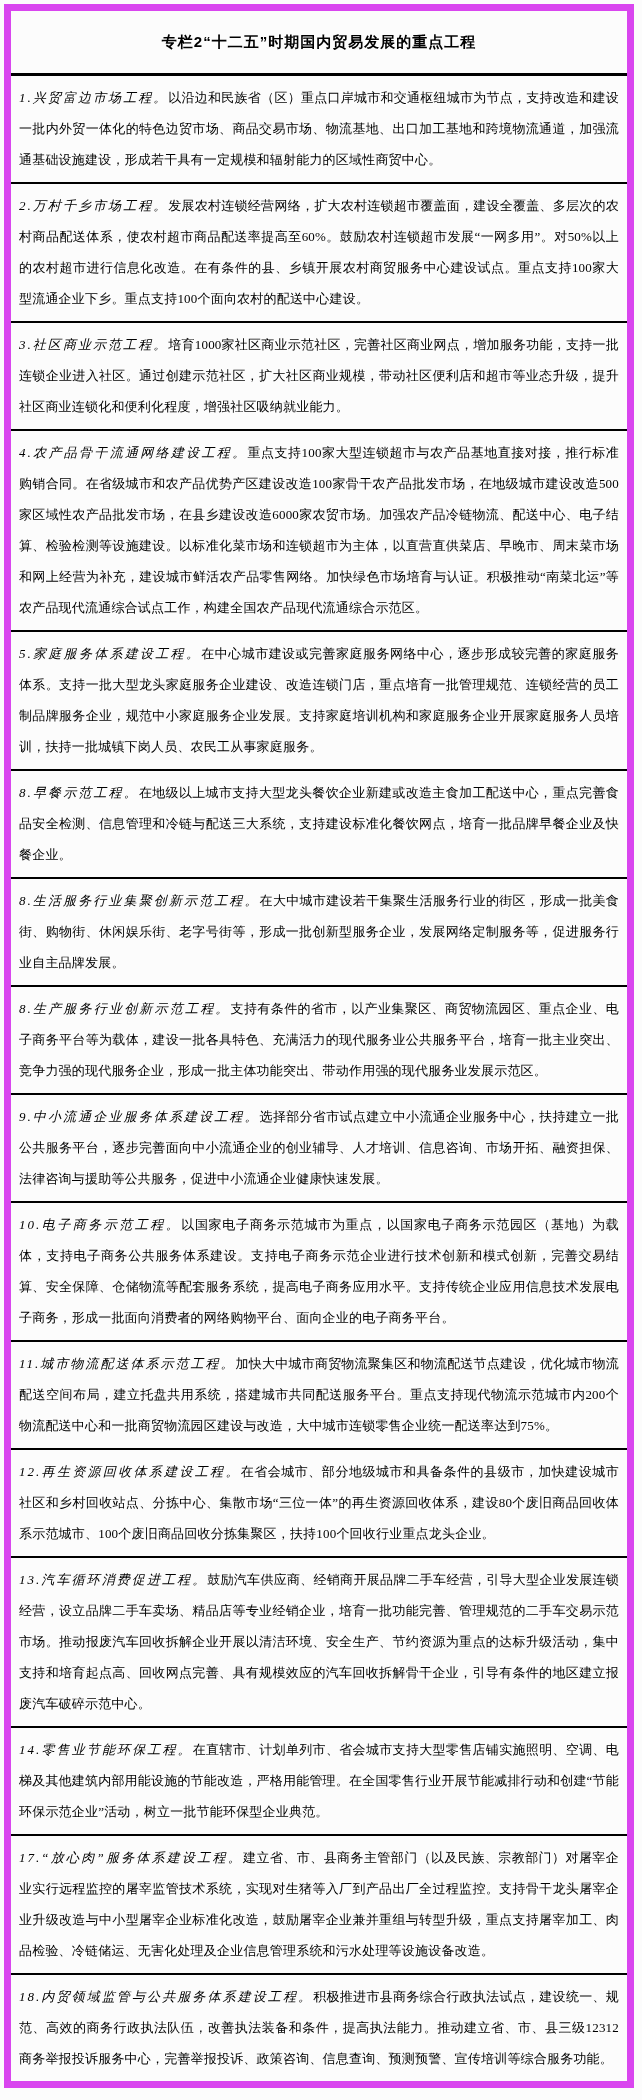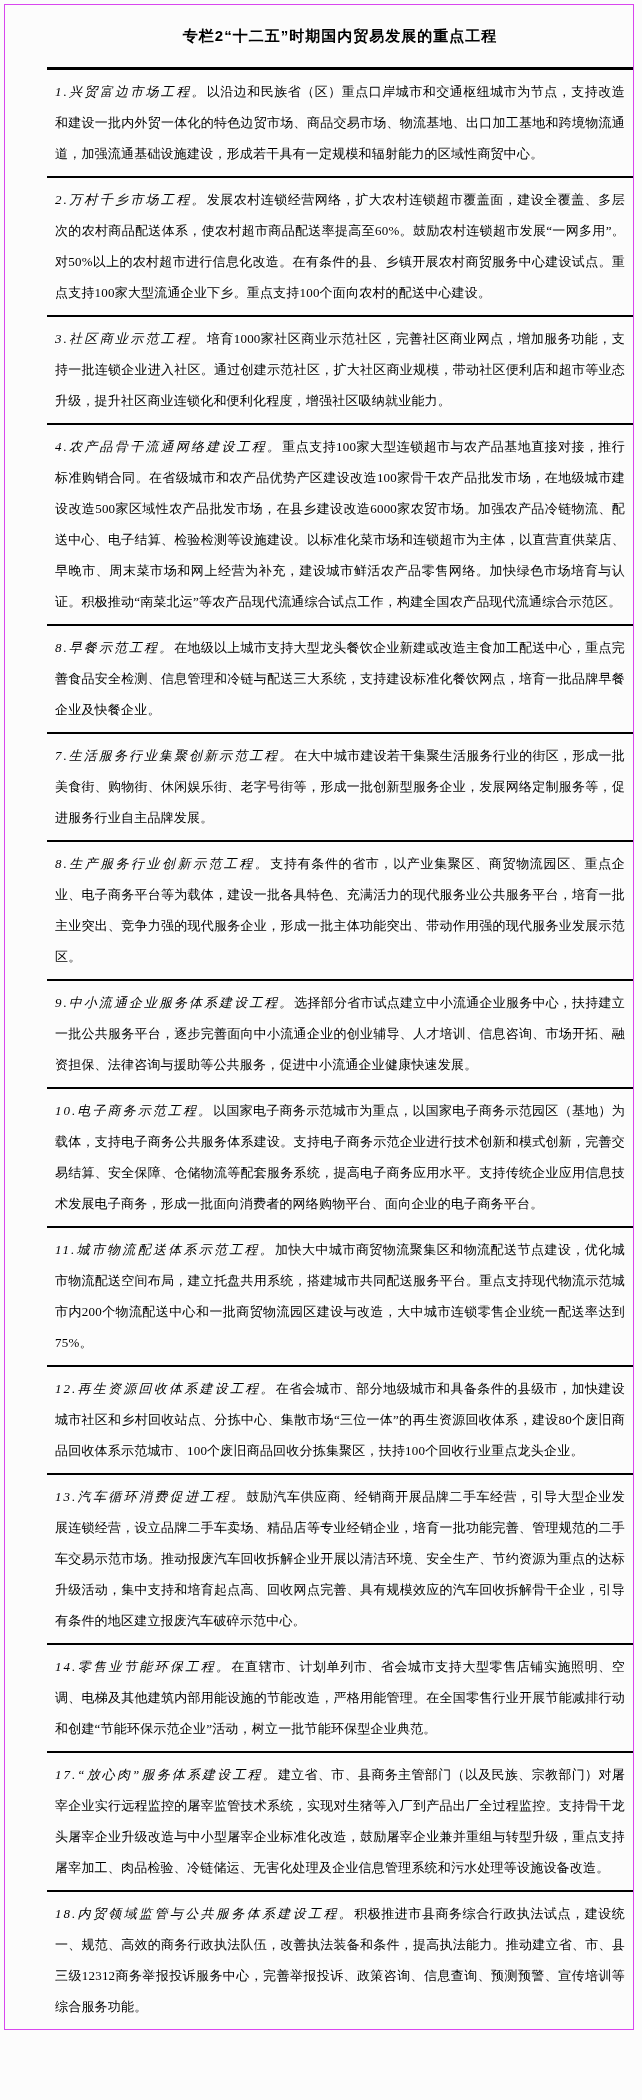--- a/index.html
+++ b/index.html
@@ -9,23 +9,22 @@
     color: #000;
     font-family: "Liberation Serif", "DejaVu Serif", serif;
   }
   .page {
     width: 642px;
     min-height: 2100px;
     box-sizing: border-box;
     padding: 4px 8px 5px 4px;
   }
   .panel {
-    border: 1px solid #d946ef;
+    border: 7px solid #d946ef;
     background: #fcfcfc;
-    padding-left: 42px;
   }
   .title-row {
     text-align: center;
     font-family: "Liberation Sans", "DejaVu Sans", sans-serif;
     font-weight: bold;
     font-size: 15px;
     letter-spacing: 1px;
     padding: 22px 10px 21px 10px;
     border-bottom: 3px solid #000;
   }
@@ -63,27 +62,30 @@
   </div>
 
   <div class="item-row">
     <span class="item-head">3.社区商业示范工程。</span><span class="item-body">培育1000家社区商业示范社区，完善社区商业网点，增加服务功能，支持一批连锁企业进入社区。通过创建示范社区，扩大社区商业规模，带动社区便利店和超市等业态升级，提升社区商业连锁化和便利化程度，增强社区吸纳就业能力。</span>
   </div>
 
   <div class="item-row">
     <span class="item-head">4.农产品骨干流通网络建设工程。</span><span class="item-body">重点支持100家大型连锁超市与农产品基地直接对接，推行标准购销合同。在省级城市和农产品优势产区建设改造100家骨干农产品批发市场，在地级城市建设改造500家区域性农产品批发市场，在县乡建设改造6000家农贸市场。加强农产品冷链物流、配送中心、电子结算、检验检测等设施建设。以标准化菜市场和连锁超市为主体，以直营直供菜店、早晚市、周末菜市场和网上经营为补充，建设城市鲜活农产品零售网络。加快绿色市场培育与认证。积极推动“南菜北运”等农产品现代流通综合试点工作，构建全国农产品现代流通综合示范区。</span>
   </div>
 
+  <div class="item-row">
+    <span class="item-head">5.家庭服务体系建设工程。</span><span class="item-body">在中心城市建设或完善家庭服务网络中心，逐步形成较完善的家庭服务体系。支持一批大型龙头家庭服务企业建设、改造连锁门店，重点培育一批管理规范、连锁经营的员工制品牌服务企业，规范中小家庭服务企业发展。支持家庭培训机构和家庭服务企业开展家庭服务人员培训，扶持一批城镇下岗人员、农民工从事家庭服务。</span>
+  </div>
 
   <div class="item-row">
     <span class="item-head">8.早餐示范工程。</span><span class="item-body">在地级以上城市支持大型龙头餐饮企业新建或改造主食加工配送中心，重点完善食品安全检测、信息管理和冷链与配送三大系统，支持建设标准化餐饮网点，培育一批品牌早餐企业及快餐企业。</span>
   </div>
 
   <div class="item-row">
-    <span class="item-head">7.生活服务行业集聚创新示范工程。</span><span class="item-body">在大中城市建设若干集聚生活服务行业的街区，形成一批美食街、购物街、休闲娱乐街、老字号街等，形成一批创新型服务企业，发展网络定制服务等，促进服务行业自主品牌发展。</span>
+    <span class="item-head">8.生活服务行业集聚创新示范工程。</span><span class="item-body">在大中城市建设若干集聚生活服务行业的街区，形成一批美食街、购物街、休闲娱乐街、老字号街等，形成一批创新型服务企业，发展网络定制服务等，促进服务行业自主品牌发展。</span>
   </div>
 
   <div class="item-row">
     <span class="item-head">8.生产服务行业创新示范工程。</span><span class="item-body">支持有条件的省市，以产业集聚区、商贸物流园区、重点企业、电子商务平台等为载体，建设一批各具特色、充满活力的现代服务业公共服务平台，培育一批主业突出、竞争力强的现代服务企业，形成一批主体功能突出、带动作用强的现代服务业发展示范区。</span>
   </div>
 
   <div class="item-row">
     <span class="item-head">9.中小流通企业服务体系建设工程。</span><span class="item-body">选择部分省市试点建立中小流通企业服务中心，扶持建立一批公共服务平台，逐步完善面向中小流通企业的创业辅导、人才培训、信息咨询、市场开拓、融资担保、法律咨询与援助等公共服务，促进中小流通企业健康快速发展。</span>
   </div>
 

